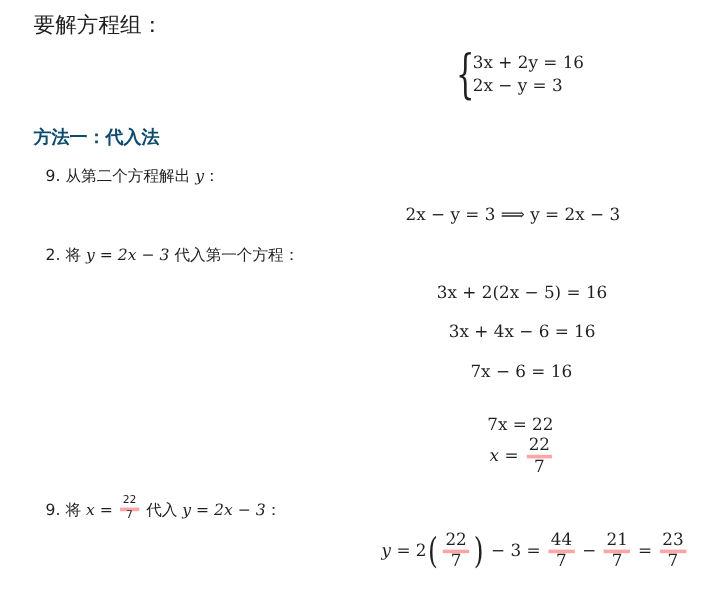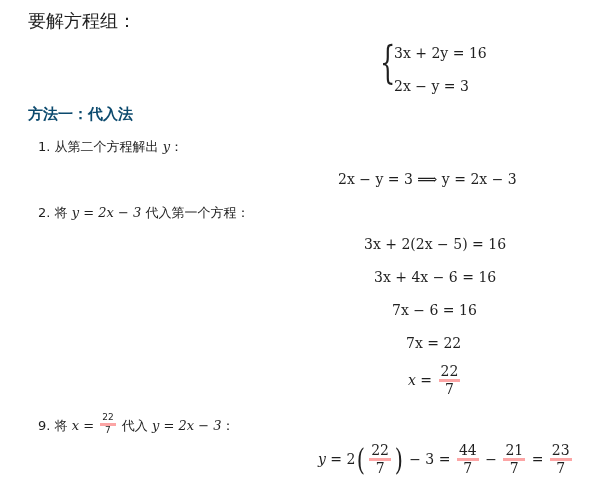--- a/index.html
+++ b/index.html
@@ -6,21 +6,21 @@
   body {
     width: 602px; height: 497px; overflow: hidden; position: relative;
     font-family: "DejaVu Sans", "Liberation Sans", sans-serif;
     color: #1f1f1f;
   }
   .intro { position: absolute; left: 28px; top: 9px; font-size: 18px; }
   .system { position: absolute; left: 380px; top: 41px; height: 50px; }
   .brace { position: absolute; left: 0; top: -4px; font-family: "DejaVu Serif", serif; font-size: 44px; line-height: 52px; transform: scaleX(0.55); transform-origin: left; }
   .sys-line { position: absolute; left: 14px; font-family: "DejaVu Serif", serif; font-size: 14px; white-space: nowrap; }
   .sys-line.l1 { top: 4px; }
-  .sys-line.l2 { top: 37px; text-align: right; }
+  .sys-line.l2 { top: 23px; text-align: right; }
   .heading { position: absolute; left: 28px; top: 105px; font-size: 15px; font-weight: bold; color: #0c4a6e; }
   .step { position: absolute; left: 38px; font-size: 13px; white-space: nowrap; }
   .step .m { font-family: "DejaVu Serif", serif; font-style: italic; font-size: 13px; }
   .eq { position: absolute; font-family: "DejaVu Serif", serif; font-size: 14px; white-space: nowrap; }
   .i { font-style: italic; }
   .frac { display: inline-block; vertical-align: middle; text-align: center; margin: 0 2px; }
   .frac > span { display: block; line-height: 1.1; }
   .frac .num { border-bottom: 3px solid #fca5a5; padding: 0 2px; }
   .frac.small { font-size: 9px; vertical-align: -0.35em; }
   .paren { font-size: 30px; vertical-align: middle; font-family: "DejaVu Serif", serif; transform: scaleX(0.7); display: inline-block; }
@@ -32,34 +32,34 @@
 
 <div class="system">
   <div class="brace">{</div>
   <div class="sys-line l1">3x + 2y = 16</div>
   <div class="sys-line l2">2x − y = 3</div>
 </div>
 
 <div class="heading">方法一：代入法</div>
 
 <div class="step" style="top:138px">
-  <span>1. 从第二个方程解出</span>
+  <span>9. 从第二个方程解出</span>
   <span class="m">y</span><span>：</span>
 </div>
 <div class="eq" style="left:338px; top:171px">2x − y = 3  ⟹  y = 2x − 3</div>
 
 <div class="step" style="top:204px">
   <span>2. 将</span>
   <span class="m">y = 2x − 3</span>
   <span>代入第一个方程：</span>
 </div>
 <div class="eq" style="left:364px; top:236px">3x + 2(2x − 5) = 16</div>
 <div class="eq" style="left:374px; top:269px">3x + 4x − 6 = 16</div>
 <div class="eq" style="left:392px; top:302px">7x − 6 = 16</div>
-<div class="eq" style="left:406px; top:335px">7x = 22</div>
+<div class="eq" style="left:406px; top:346px">7x = 22</div>
 <div class="eq" style="left:408px; top:364px">
   <span class="i">x</span> = <span class="frac"><span class="num">22</span><span class="den">7</span></span>
 </div>
 
 <div class="step" style="top:413px">
   <span>9. 将</span>
   <span class="m">x =</span>
   <span class="frac small"><span class="num">22</span><span class="den">7</span></span>
   <span>代入</span>
   <span class="m">y = 2x − 3</span><span>：</span>

